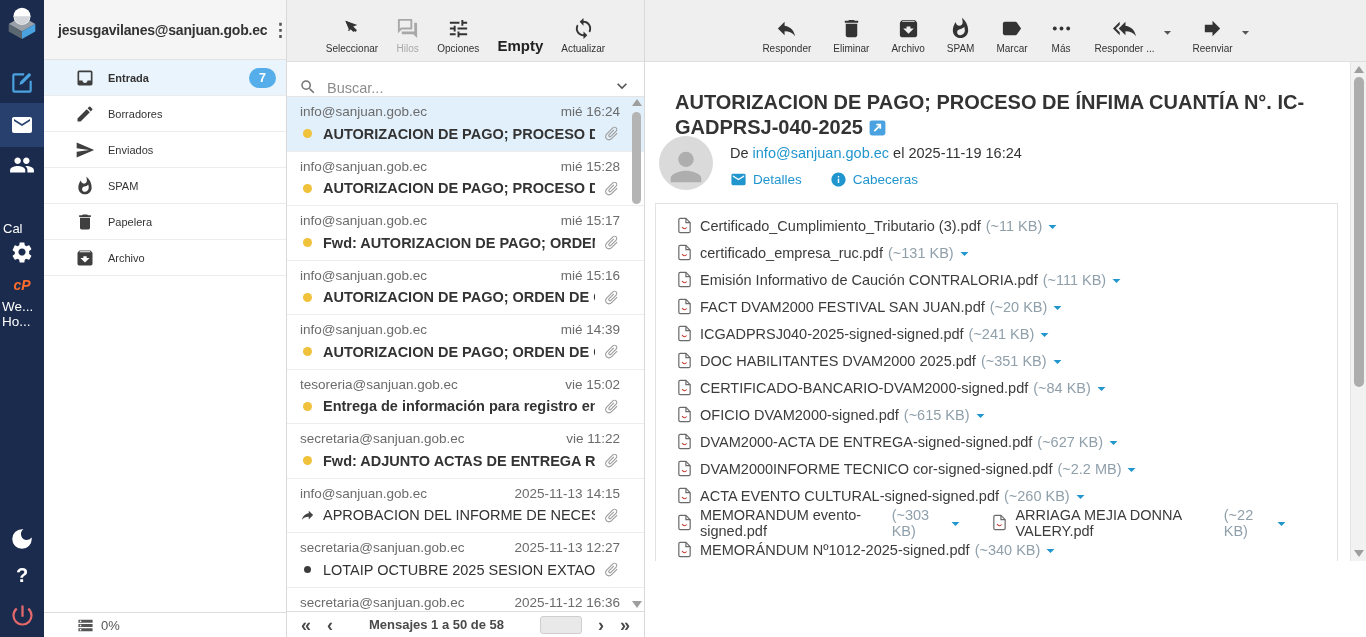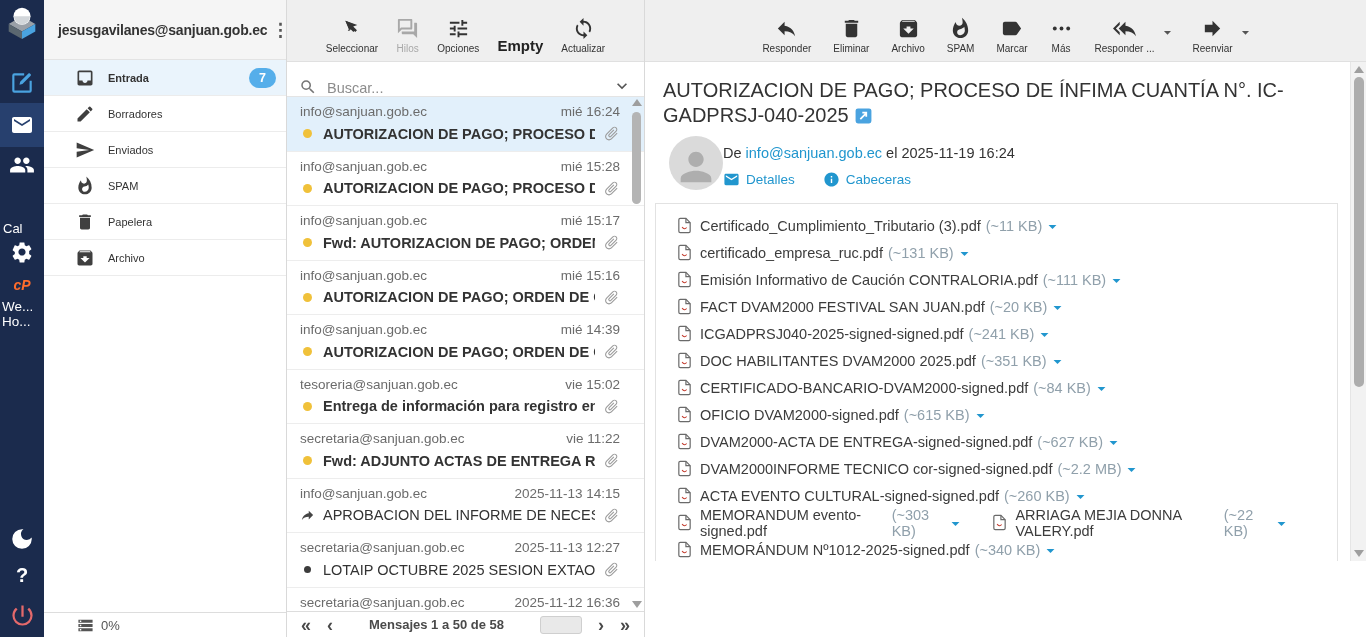--- a/index.html
+++ b/index.html
@@ -82,23 +82,23 @@
   .l-thumb { position:absolute; top:13px; left:2px; width:9px; height:92px; background:#b4b4b4; border-radius:5px; cursor:pointer; }
   .pager { position:absolute; bottom:0; height:26px; left:0; right:0; background:#fff; border-top:1px solid #ddd; display:flex; align-items:center; padding:0 14px; gap:16px; }
   .pg { font-size:18px; font-weight:bold; color:#4a4a4a; line-height:1; cursor:pointer; }
   .pg-label { flex:1; text-align:center; font-size:13px; font-weight:bold; color:#4a4a4a; }
   .pg-input { width:42px; height:18px; background:#e9e9e9; border:1px solid #cfcfcf; border-radius:3px; }
 
   
   .readpane { position:absolute; left:645px; top:0; right:0; height:561px; background:#84cc16; }
   .rtoolbar { gap:10px; }
   .rcontent { position:absolute; top:62px; left:0; right:16px; bottom:0; overflow:hidden; background:#fff; }
-  .subject { position:absolute; top:12px; left:14px; width:660px; margin:4px; font-size:20px; font-weight:normal; color:#333; line-height:25px; }
+  .subject { position:absolute; top:12px; left:14px; width:660px; margin:16px; font-size:20px; font-weight:bold; color:#333; line-height:25px; }
   .popup { display:inline-block; vertical-align:-3px; cursor:pointer; }
-  .fromblk { position:absolute; top:74px; left:24px; display:flex; gap:0;justify-content:space-between; }
+  .fromblk { position:absolute; top:74px; left:14px; display:flex; gap:17px;justify-content:space-between; }
   .avatar { width:54px; height:54px; border-radius:50%; background:#dadada; overflow:hidden; display:flex; align-items:flex-end; justify-content:center; }
   .avatar svg { width:46px; height:46px; color:#aeaeae; }
   .fromline { font-size:14.5px; color:#333; margin-top:9px; }
   .fromlink { color:var(--link-blue); text-decoration:none; cursor:pointer; }
   .actions { margin-top:10px; display:flex; gap:28px; align-items:center; }
   .act { display:flex; align-items:center; gap:6px; color:var(--link-blue); font-size:13.5px; cursor:pointer; }
   .a-icon svg { width:17px; height:17px; color:var(--link-blue); }
   .attbox { position:absolute; top:141px; left:10px; right:12px; border:1px solid #e2e2e2; padding:8px 20px; }
   .att-row { height:27px; display:flex; align-items:center; }
   .att { display:inline-flex; align-items:center; margin-right:26px; cursor:pointer; }

